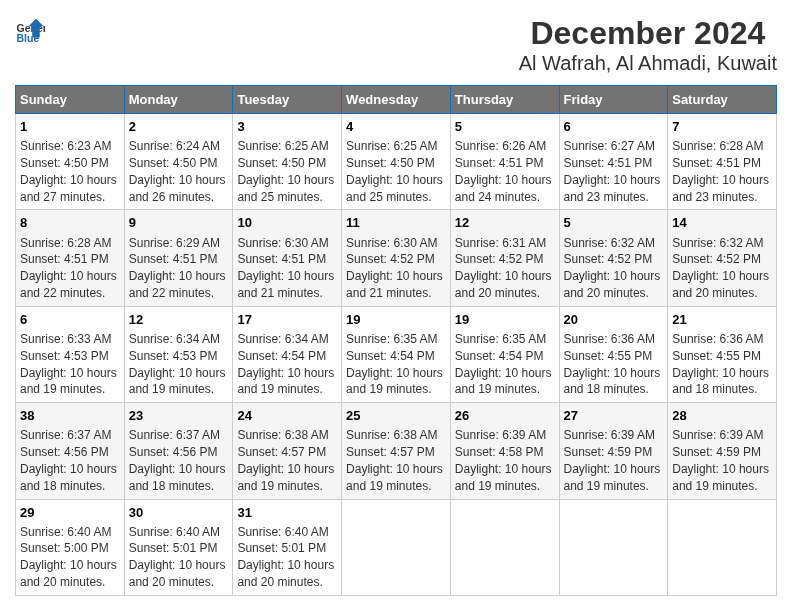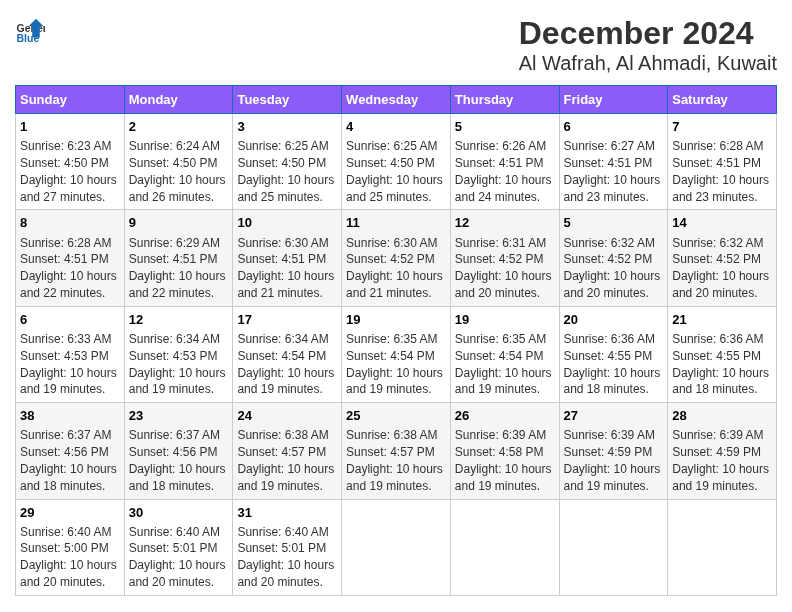--- a/index.html
+++ b/index.html
@@ -21,38 +21,38 @@
       align-items: center;
       font-size: 18px;
       font-weight: bold;
     }
     .logo-icon {
       width: 30px;
       height: 30px;
       margin-right: 4px;
     }
     .title-block {
-      text-align: left;
+      text-align: center;
     }
     .month-title {
       font-size: 32px;
       font-weight: bold;
       color: #333;
     }
     .location {
       font-size: 20px;
       color: #333;
     }
     .calendar {
       width: 100%;
       border-collapse: collapse;
       font-size: 11px;
     }
     .calendar th {
-      background: #8b5cf6;
+      background: #737373;
       color: #fff;
       padding: 6px 4px;
       text-align: left;
       font-size: 13px;
       font-weight: bold;
       border: 1px solid #1a6bb5;
     }
     .calendar td {
       border: 1px solid #ccc;
       vertical-align: top;

